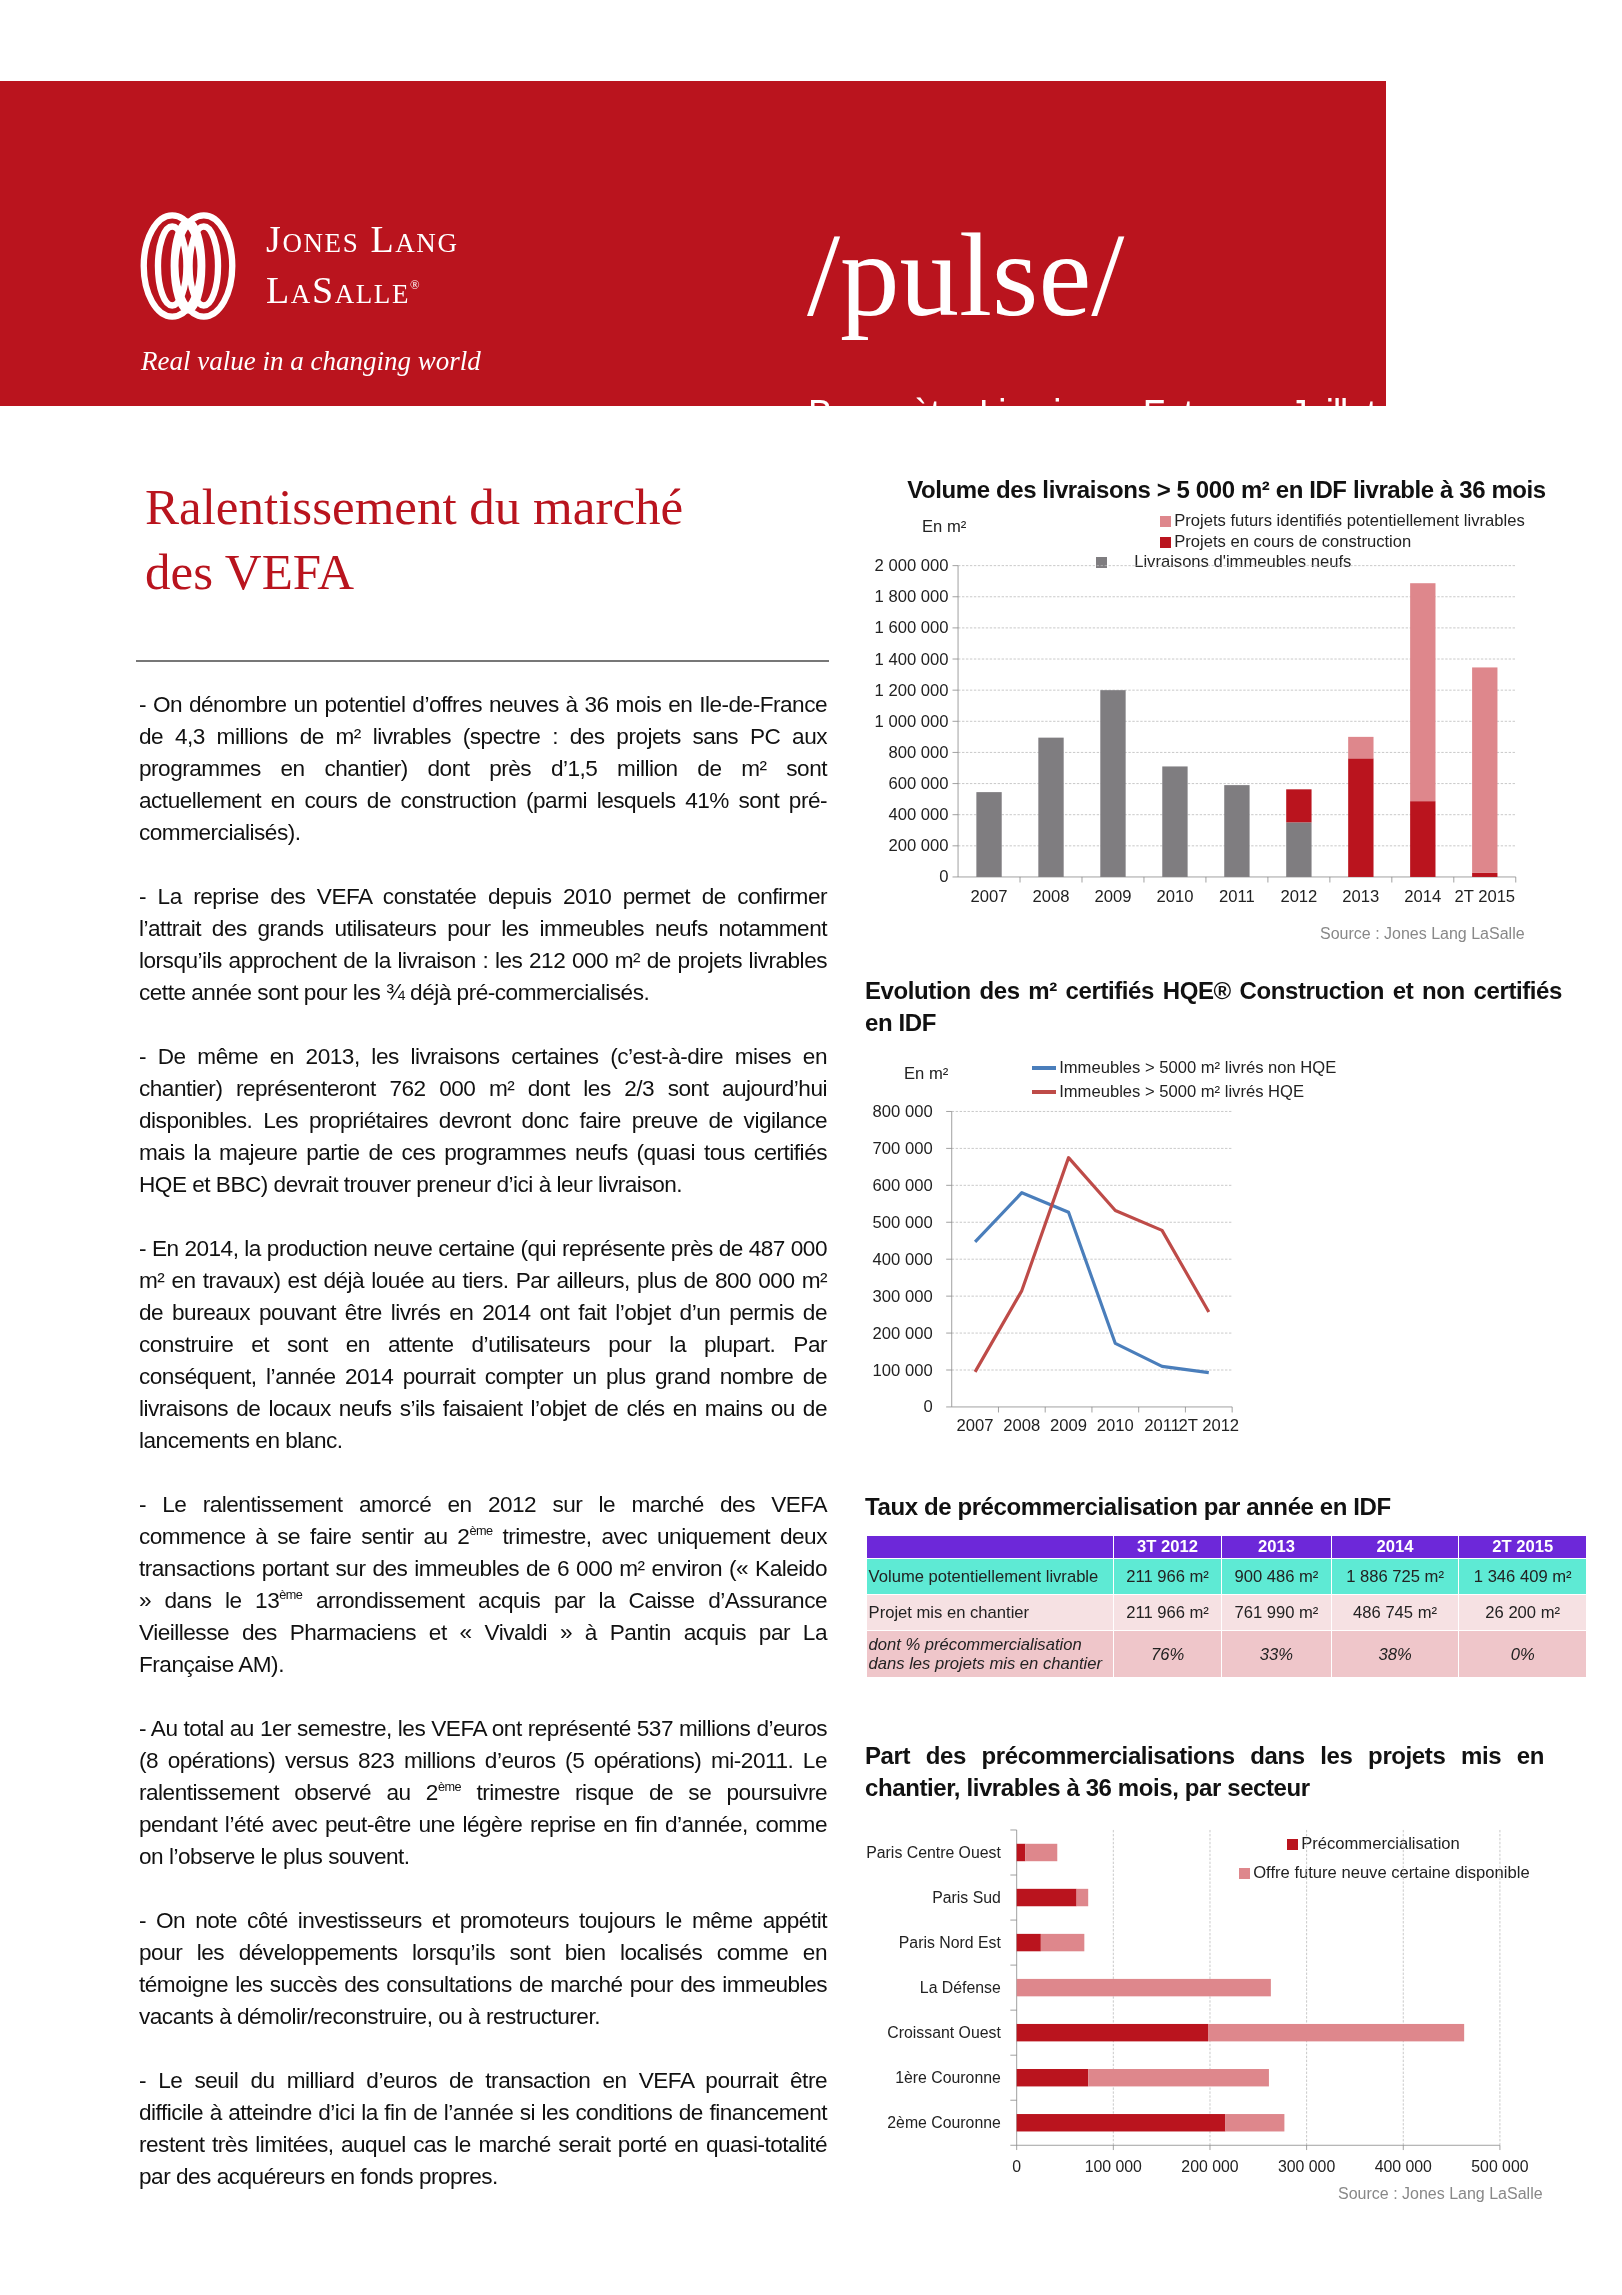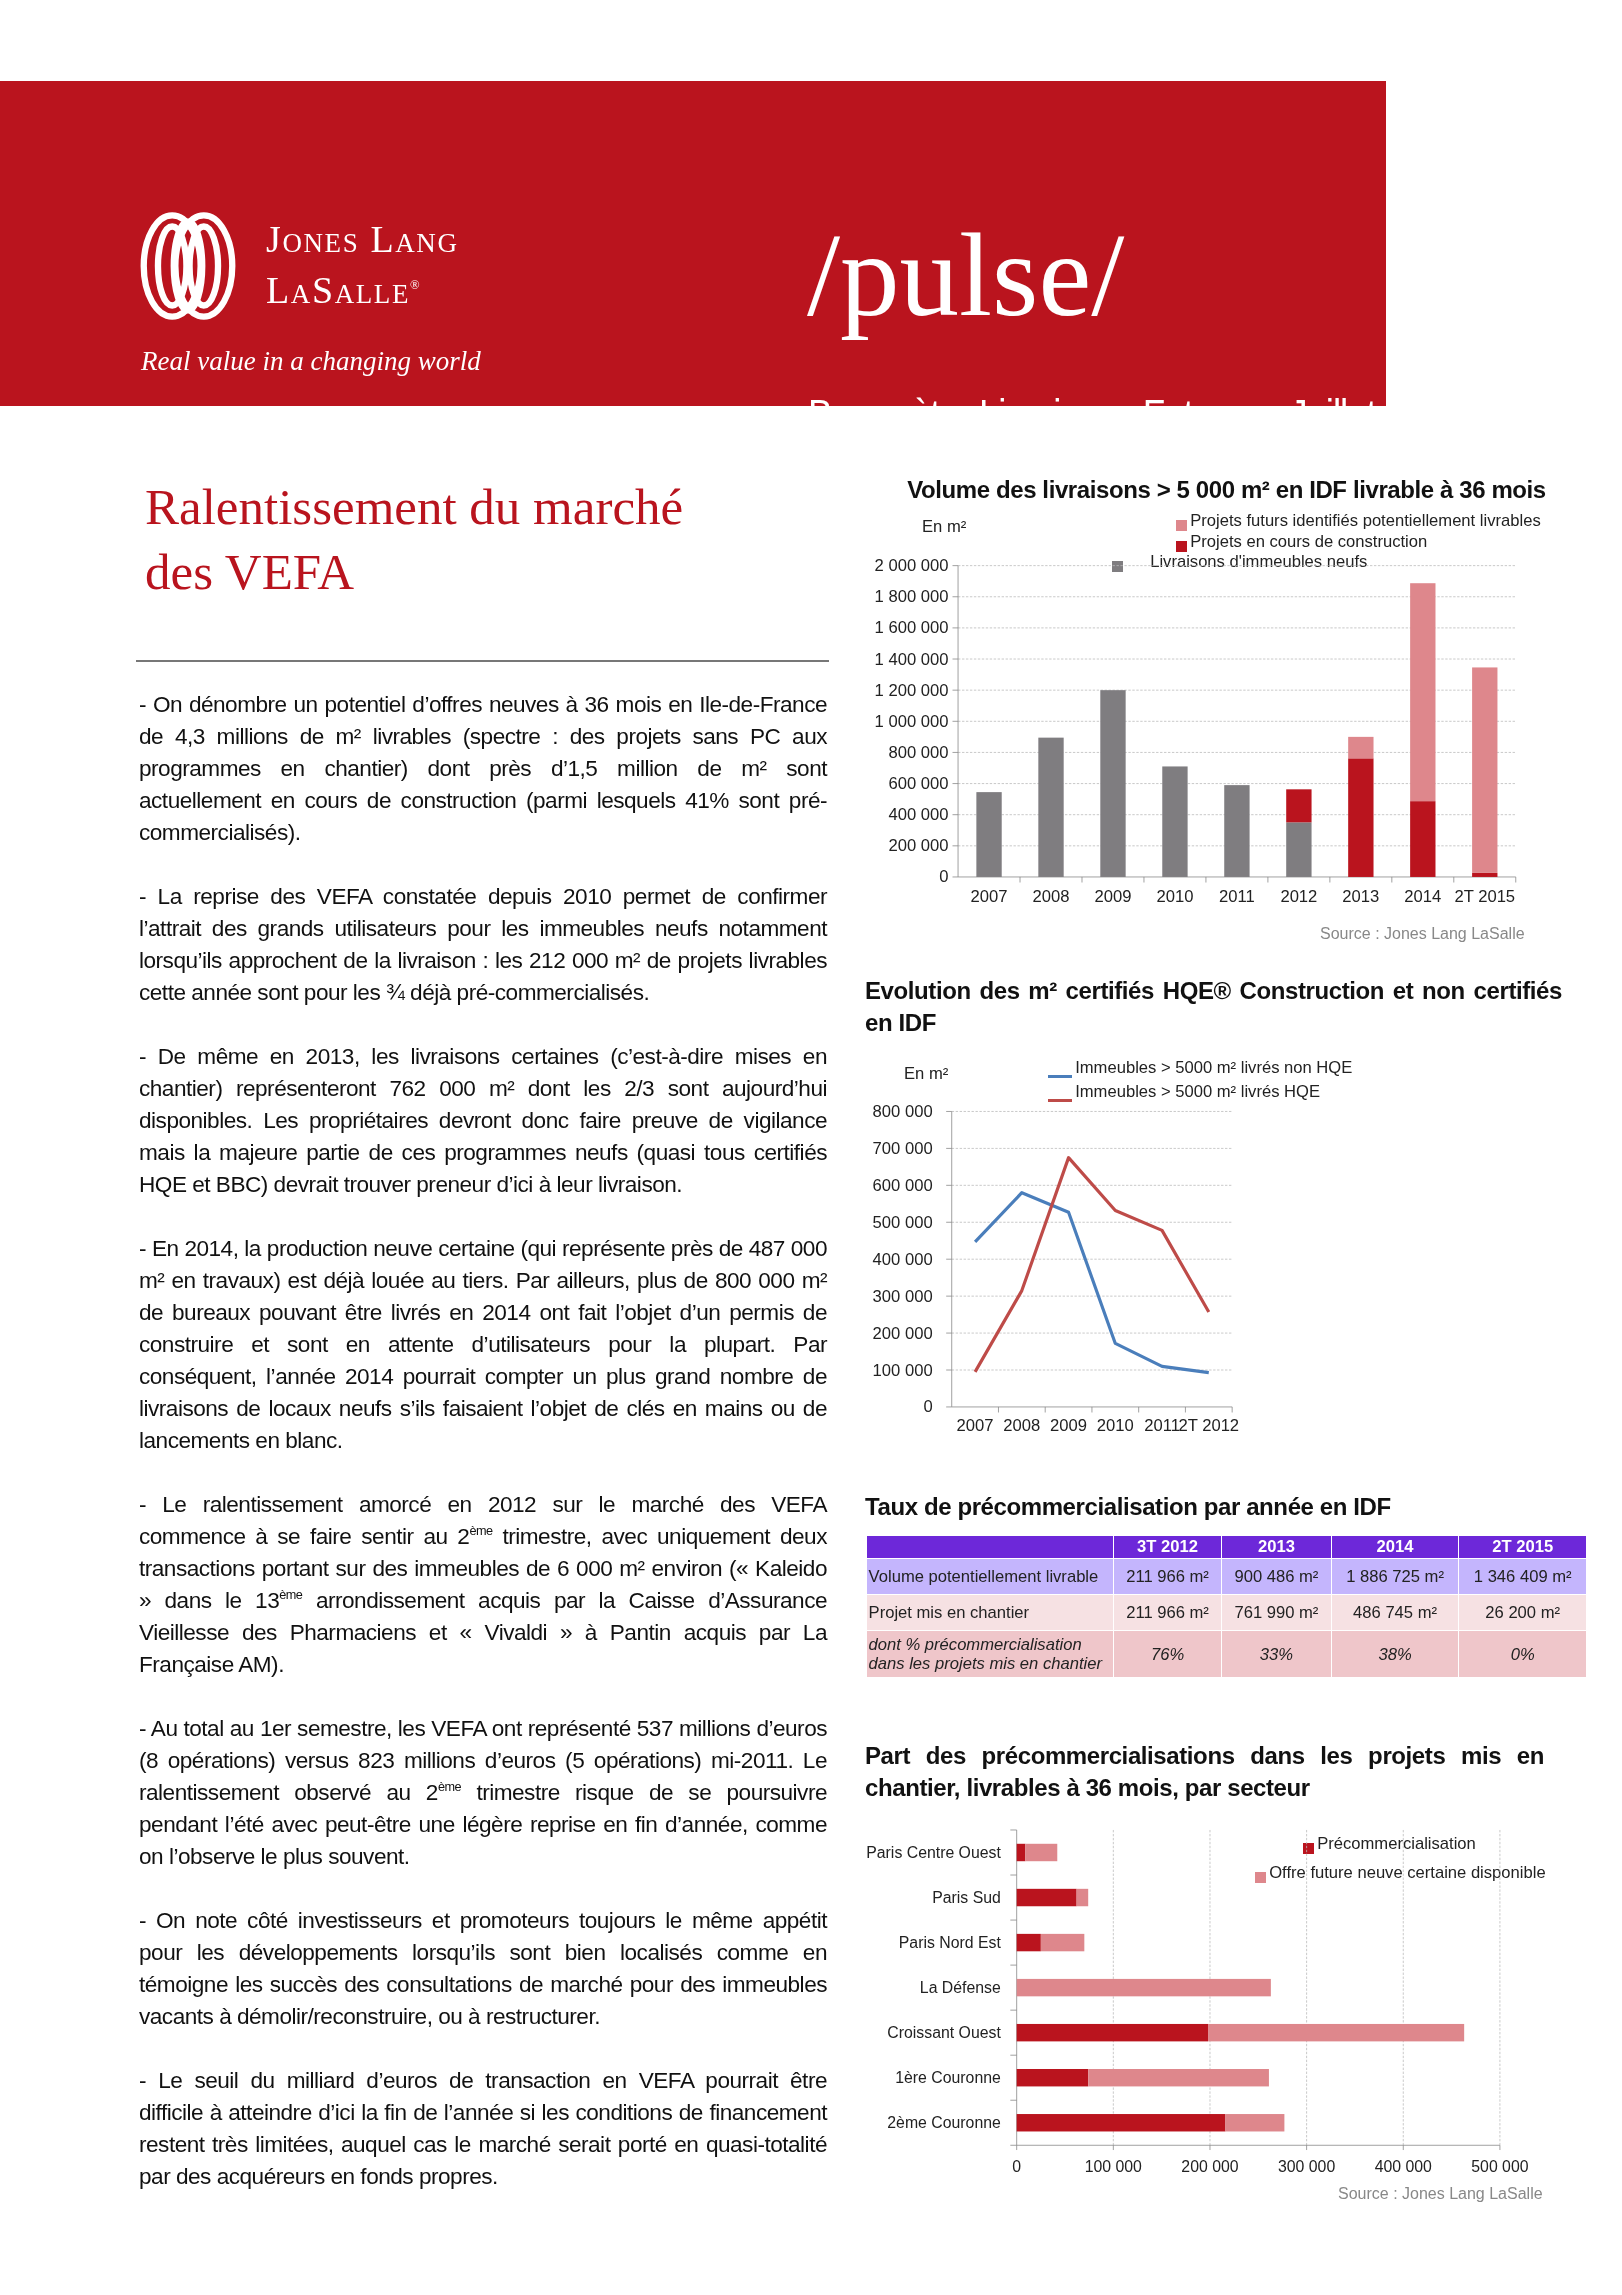--- a/index.html
+++ b/index.html
@@ -15,29 +15,29 @@
 
   .article-title { position: absolute; left: 145px; top: 475px; width: 697px; color: #b9141e; font-family: "Liberation Serif", serif; font-size: 51px; line-height: 65px; }
   .rule { position: absolute; left: 136px; top: 660px; width: 693px; height: 1.6px; background: #777; }
   .body-text { position: absolute; left: 139px; top: 689px; width: 688px; font-family: "Liberation Sans", sans-serif; font-size: 22.6px; line-height: 32px; text-align: justify; color: #111; letter-spacing: -0.5px; }
   .body-text p { margin-bottom: 32px; }
   .body-text sup { font-size: 12.7px; line-height: 0; vertical-align: super; }
 
   .chart-title { position: absolute; font-weight: bold; font-size: 24px; color: #111; letter-spacing: -0.4px; line-height: 32px; }
   .axis-label { position: absolute; font-size: 16.6px; color: #222; white-space: nowrap; }
   .src { position: absolute; font-size: 16px; color: #888; }
-  .legend-item { position: absolute; font-size: 16.6px; color: #222; white-space: nowrap; display: flex; align-items: flex-end; margin-left: 16px; }
+  .legend-item { position: absolute; font-size: 16.6px; color: #222; white-space: nowrap; display: flex; align-items: center; }
   .swatch { display: inline-block; width: 11px; height: 11px; margin-right: 3.2px; }
   .line-swatch { display: inline-block; width: 24px; height: 3.2px; margin-right: 3.2px; }
 
   .table { position: absolute; left: 866px; top: 1535px; width: 721px; border-collapse: separate; border-spacing: 1.6px; font-size: 16.6px; }
   .table th { background: #6d28d9; color: #fff; font-weight: bold; height: 22px; }
   .table td { height: 35px; text-align: center; color: #222; }
   .table td.rowlbl { text-align: left; padding-left: 1.6px; width: 246px; }
-  .table tr.r1 td { background: #c4b5fd; }
+  .table tr.r1 td { background: #5eead4; }
   .table tr.r2 td { background: #f6e1e3; }
   .table tr.r3 td { background: #efc6ca; font-style: italic; height: 46px; line-height: 19px; }
 </style>
 </head>
 <body>
 
 <div class="banner">
   <svg class="logo-mark" viewBox="0 0 124 136">
     <g fill="none" stroke="#fff" stroke-width="8">
       <ellipse cx="42" cy="68" rx="36" ry="64"></ellipse>

